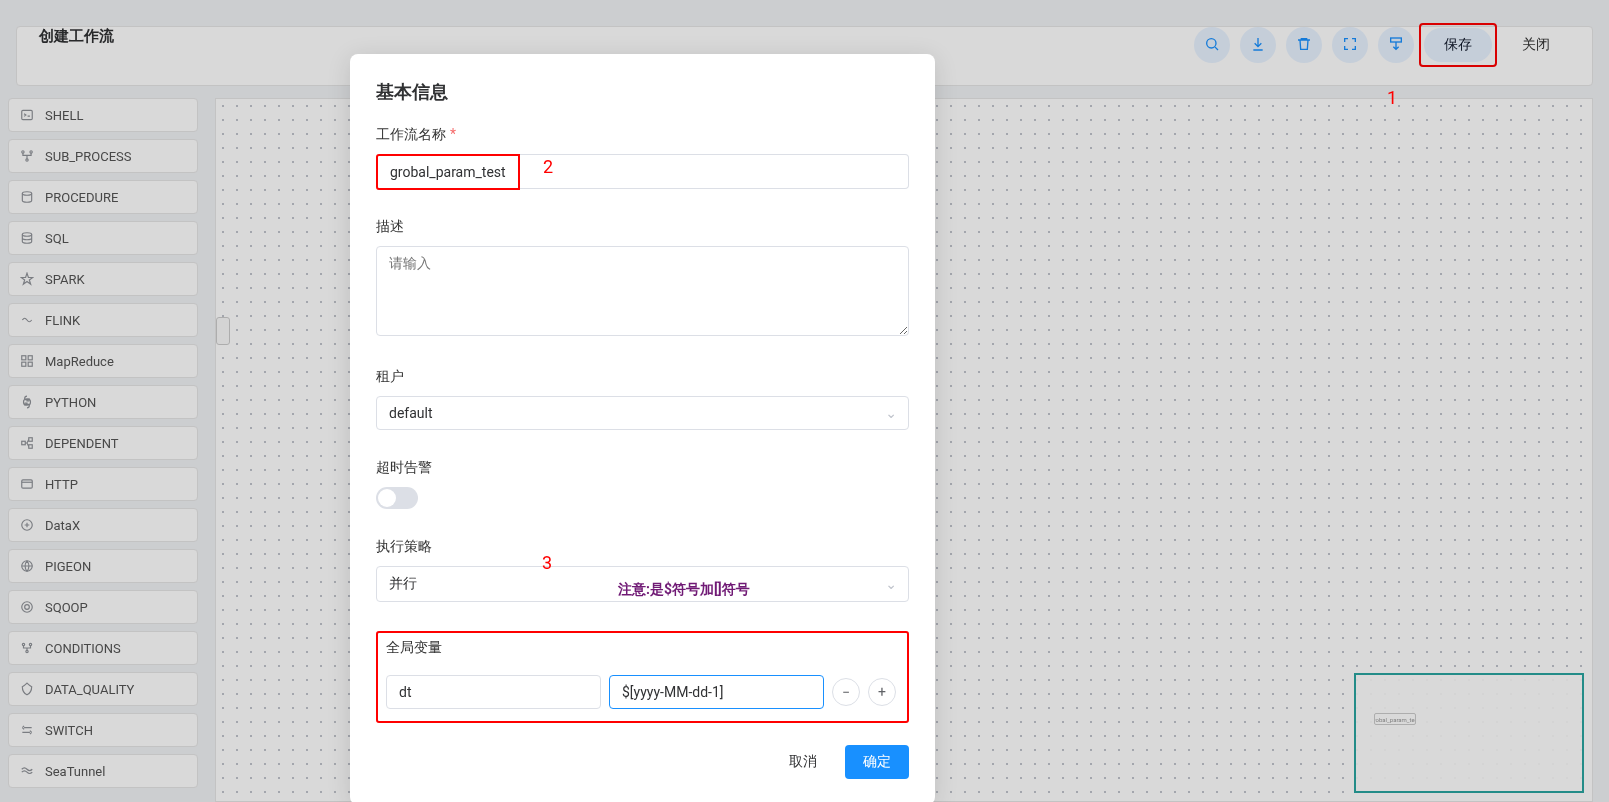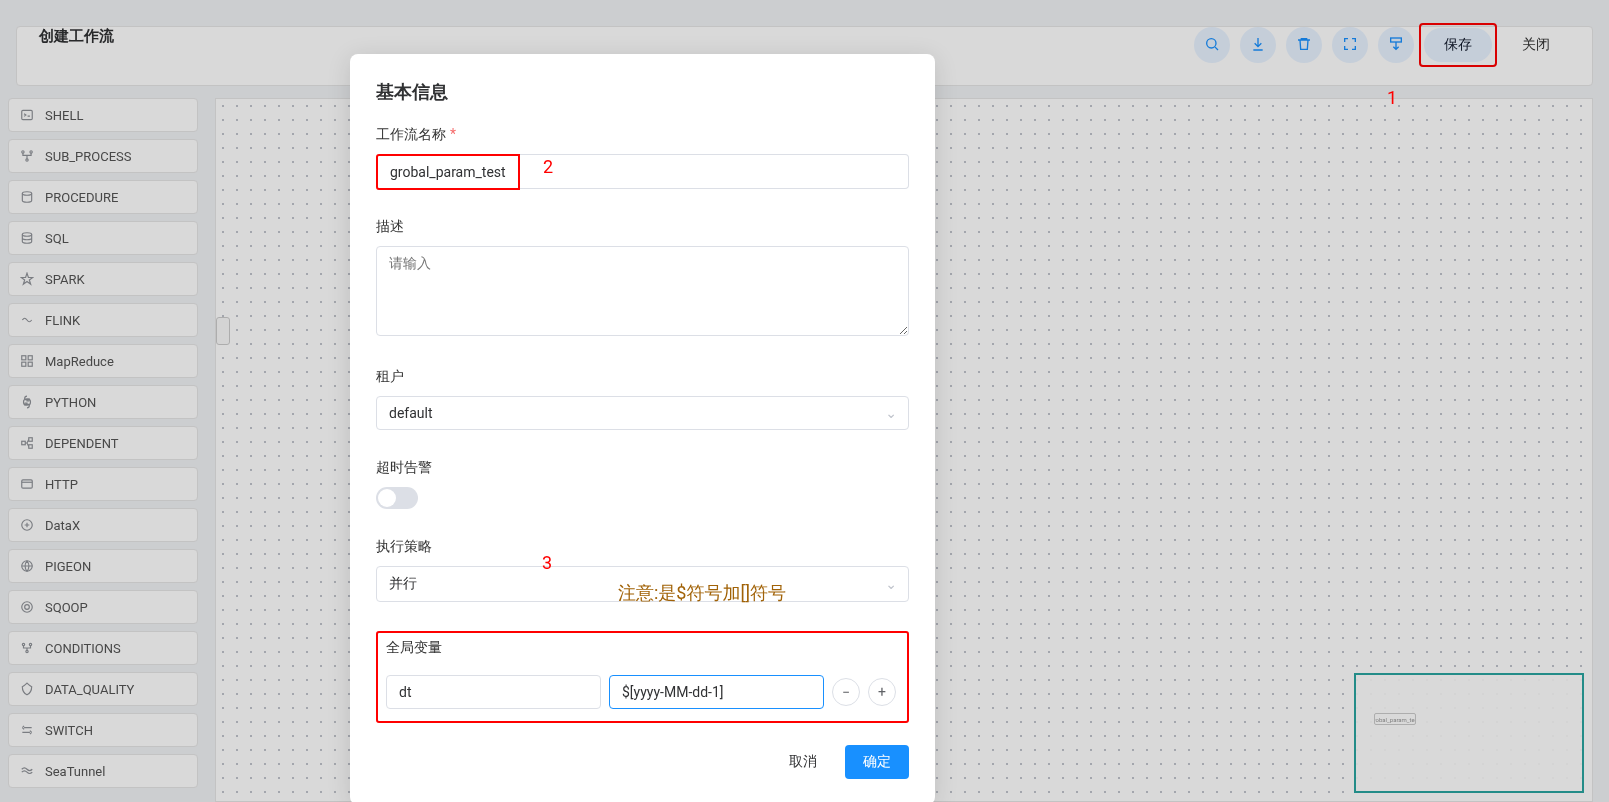--- a/index.html
+++ b/index.html
@@ -223,24 +223,25 @@
 
     .annotation-3 {
       position: absolute;
       color: #ff0000;
       font-size: 18px;
       top: 552px; left: 542px;
       z-index: 200;
     }
     .annotation-note {
       position: absolute;
-      color: #a16207;
-      font-size: 18px;
+      color: #701a75;
+      font-size: 14px;
       top: 581px; left: 618px;
       z-index: 200;
+      font-weight: bold;
     }
     .global-box {
       border: 2px solid #ff0000;
       border-radius: 3px;
       padding: 6px 8px 12px;
     }
     .param-row {
       display: flex; gap: 8px; align-items: center;
       margin-top: 18px;
     }

